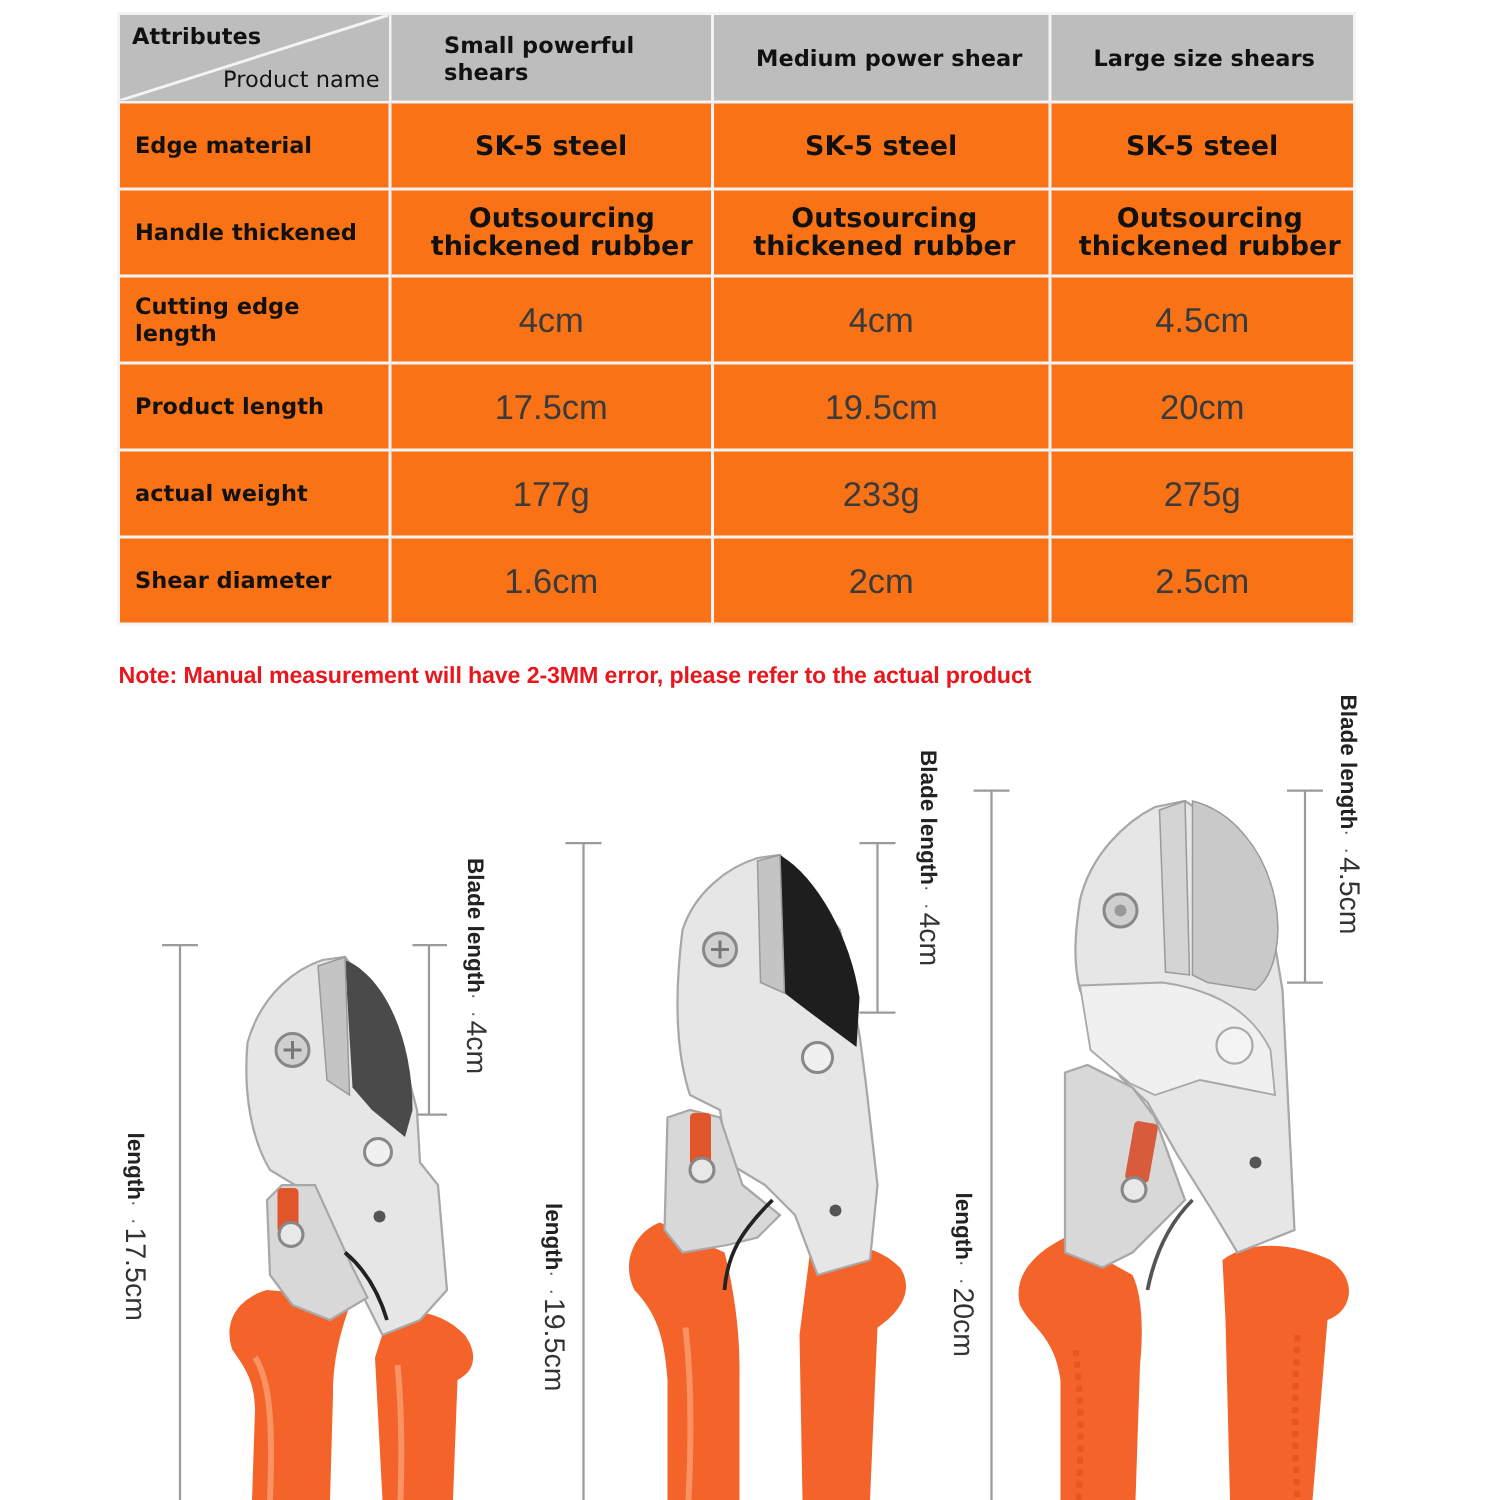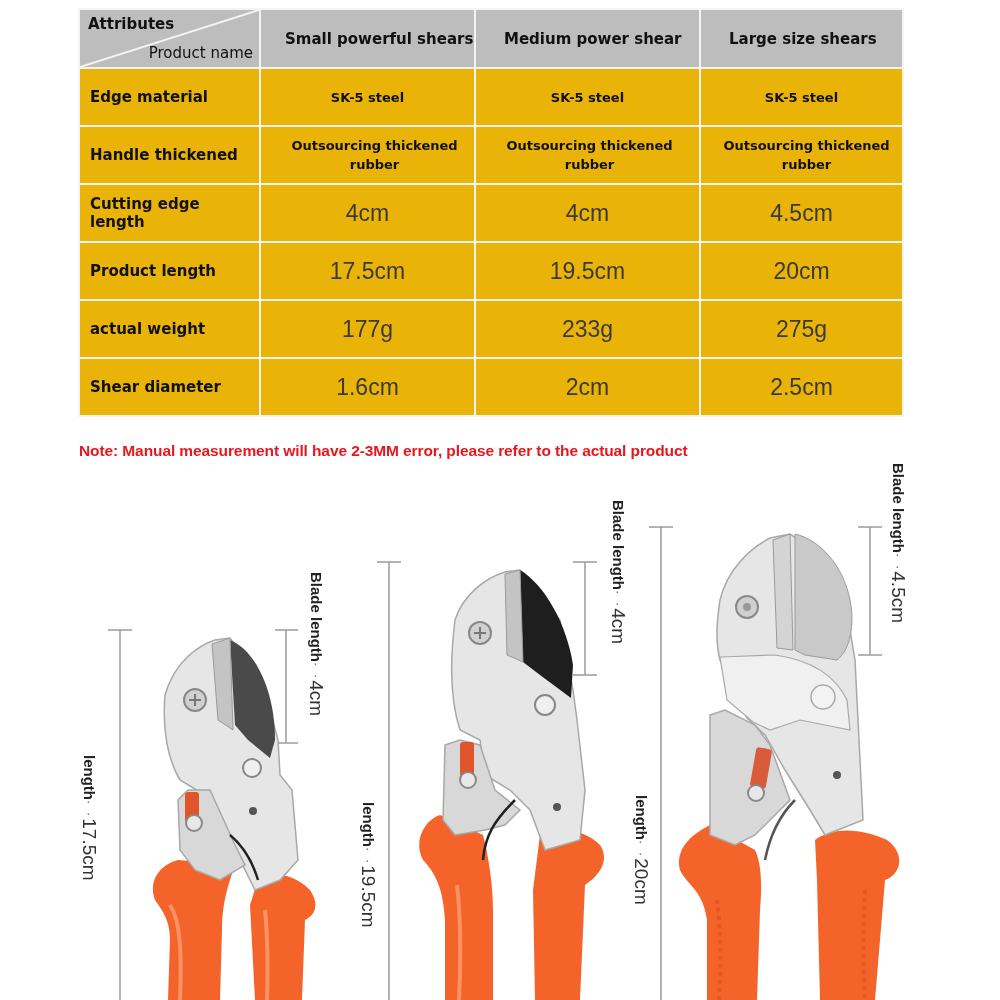--- a/index.html
+++ b/index.html
@@ -6,40 +6,40 @@
     html, body { width: 1000px; height: 1000px; background: #ffffff; overflow: hidden; }
     body { position: relative; font-family: "DejaVu Sans", "Liberation Sans", sans-serif; color: #1a1a1a; }
 
     
     .spec-table {
       position: absolute; left: 78px; top: 8px; width: 824px;
       border-collapse: collapse; table-layout: fixed;
     }
     .spec-table td, .spec-table th {
       border: 2px solid #f4f4f4;
-      background: #eab308;
+      background: #f97316;
       vertical-align: middle;
       font-weight: bold;
     }
     .spec-table thead th { background: #bdbdbd; height: 59px; font-size: 15px; font-weight: bold; text-align: left; padding-left: 10px; color: #111; }
     .spec-table tbody td { height: 58px; }
     .col0 { width: 181px; }
     .col1 { width: 215px; }
     .col2 { width: 225px; }
     .col3 { width: 203px; }
 
     .corner-cell { position: relative; padding: 0 !important; overflow: hidden; margin-top: 42px; }
     .corner-cell .diag {
       position: absolute; left: 0; top: 0; width: 100%; height: 100%;
     }
     .corner-cell .attr-lbl { position: absolute; left: 8px; top: 5px; font-size: 15px; font-weight: bold; color: #111; }
     .corner-cell .prod-lbl { position: absolute; right: 6px; bottom: 5px; font-size: 15px; font-weight: normal; color: #111; }
 
     .row-label { font-size: 15px; padding-left: 10px; text-align: left; color: #111; }
-    .val-text { font-size: 13px; text-align: center; color: #111; }
+    .val-text { font-size: 18px; text-align: center; color: #111; }
     .val-text.left { text-align: center; padding-left: 14px; line-height: 19px; }
     .val-num { font-size: 23px; font-weight: normal !important; text-align: center; color: #3a3a3a; font-family: "Liberation Sans", "DejaVu Sans", sans-serif; }
 
     
     .note {
       position: absolute; left: 79px; top: 442px;
       font-size: 15.5px; font-weight: bold; color: #e8161d;
       font-family: "Liberation Sans", sans-serif; letter-spacing: -0.1px;
     }
 
@@ -66,21 +66,21 @@
   </colgroup>
   <thead>
     <tr>
       <th class="corner-cell">
         <svg class="diag" viewBox="0 0 181 59" preserveAspectRatio="none">
           <line x1="0" y1="59" x2="181" y2="0" stroke="#f4f4f4" stroke-width="2"></line>
         </svg>
         <span class="attr-lbl">Attributes</span>
         <span class="prod-lbl">Product name</span>
       </th>
-      <th style="padding-left:24px">Small powerful shears</th>
+      <th style="padding-left:35px">Small powerful shears</th>
       <th style="padding-left:28px">Medium power shear</th>
       <th style="padding-left:28px">Large size shears</th>
     </tr>
   </thead>
   <tbody>
     <tr>
       <td class="row-label">Edge material</td>
       <td class="val-text">SK-5 steel</td>
       <td class="val-text">SK-5 steel</td>
       <td class="val-text">SK-5 steel</td>

